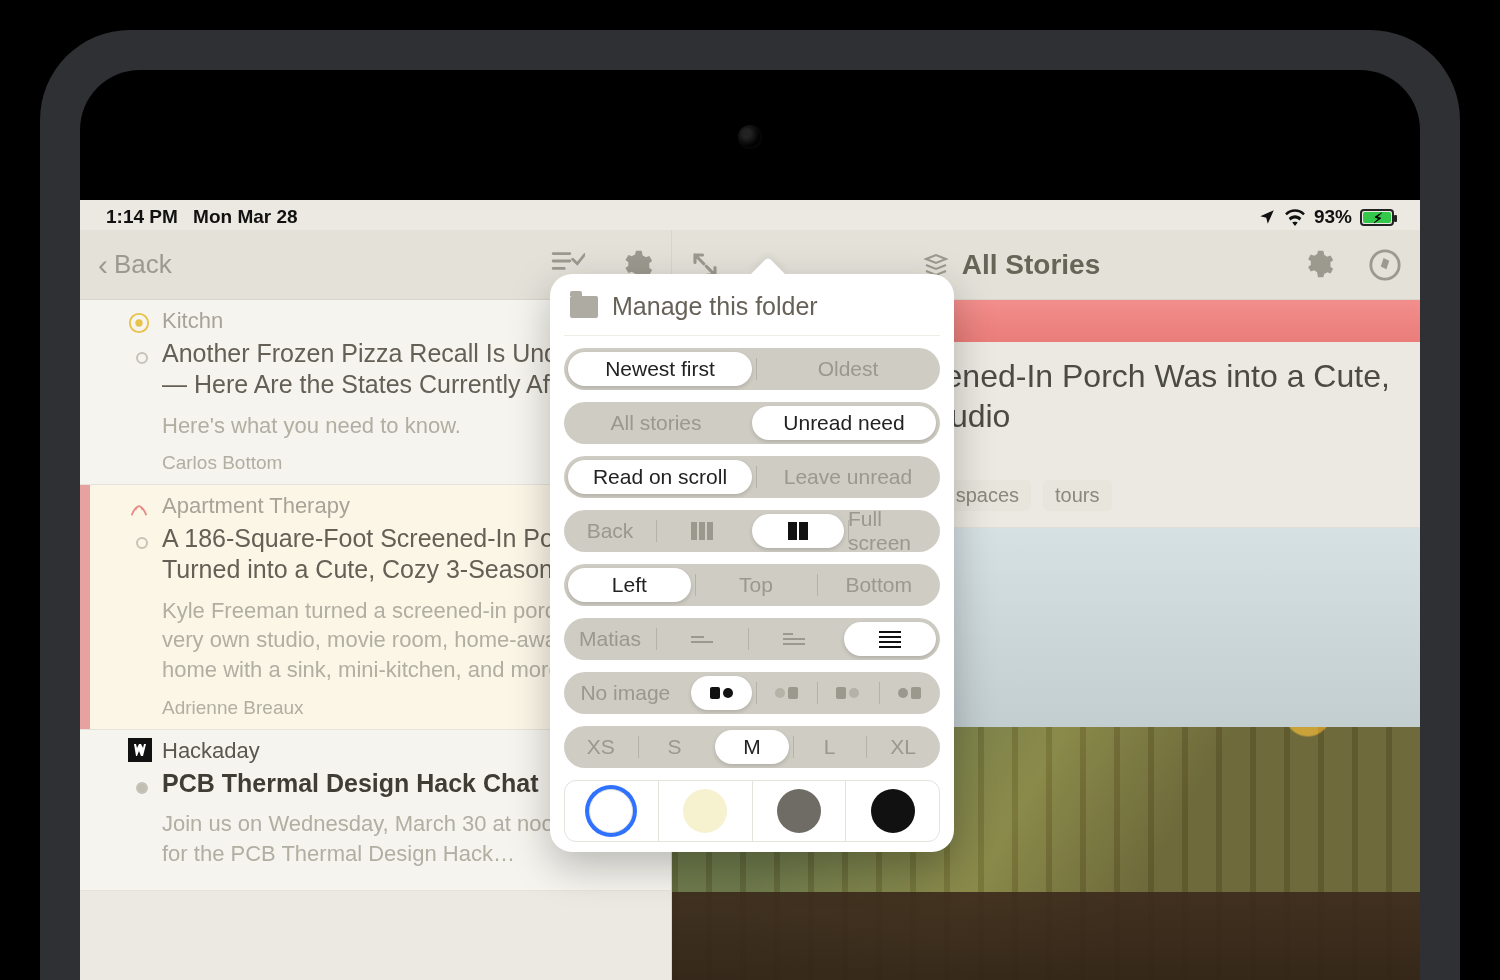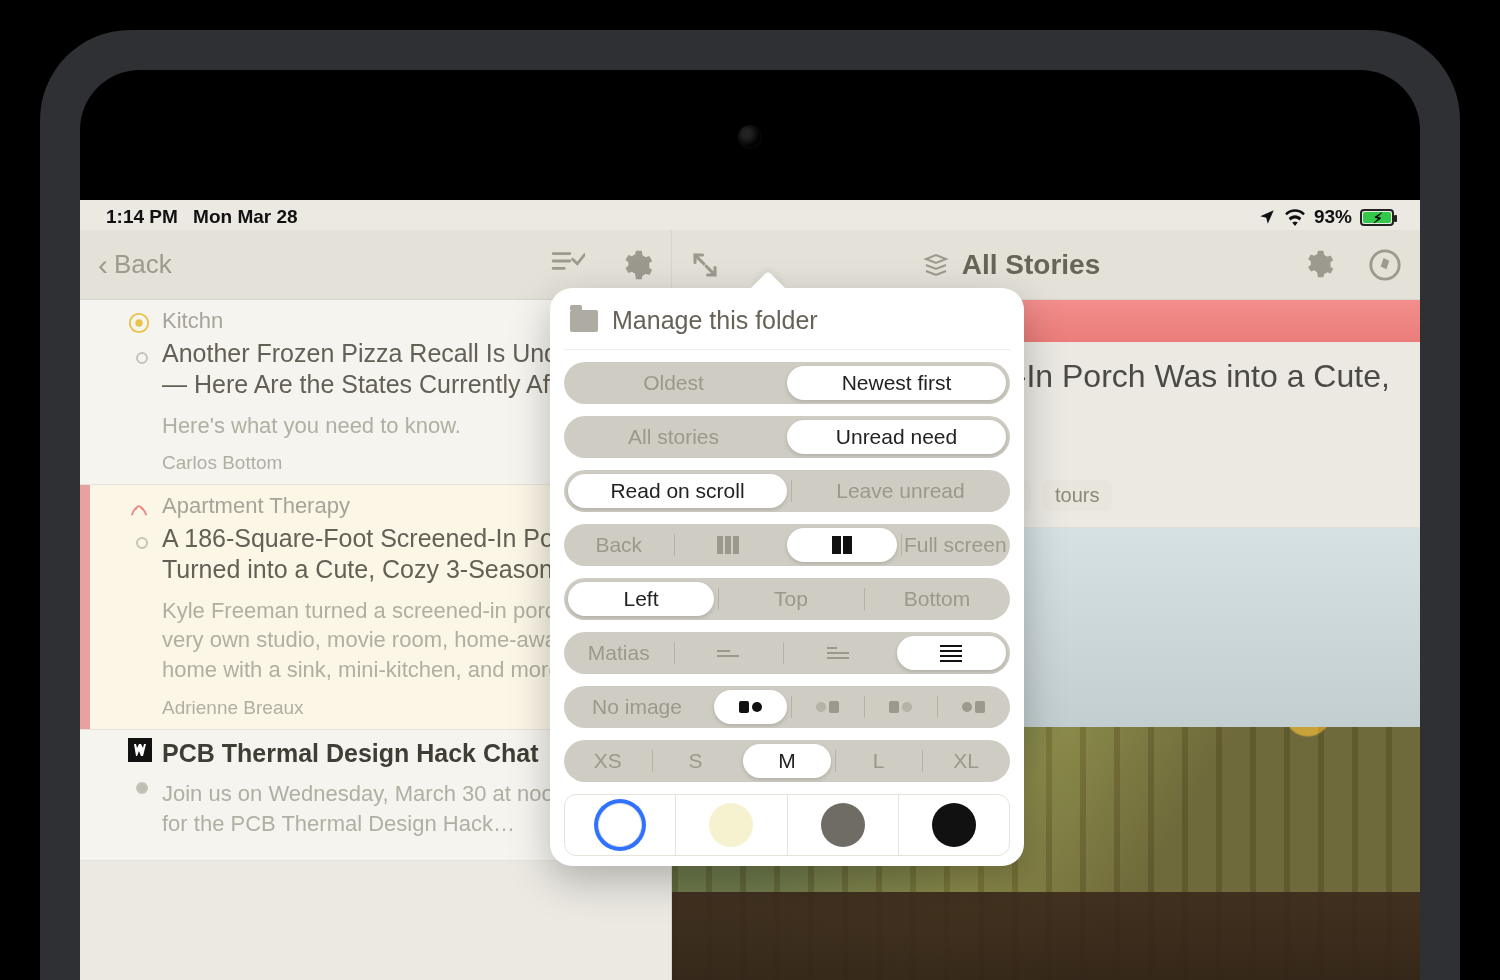--- a/index.html
+++ b/index.html
@@ -67,21 +67,21 @@
       linear-gradient(180deg, transparent 55%, rgba(60,42,28,.9) 55%, rgba(40,28,18,.95) 80%, rgba(25,18,10,1) 100%),
       repeating-linear-gradient(90deg, rgba(82,72,52,.35) 0 6px, transparent 6px 34px),
       radial-gradient(circle at 92% 20%, #e1b94a 0 30px, transparent 32px),
       radial-gradient(circle at 85% 28%, #c9a23a 0 22px, transparent 24px),
       linear-gradient(120deg,#6e7a4c 25%, #8a8a4a 45%, #6e6a3b 60%),
       #5a5c40;
       background-blend-mode: normal,normal,overlay,normal,normal,normal;
   }
   
   .popover {
-    position:absolute; left:470px; top:58px; width:474px; background:#fff; border-radius:22px;
+    position:absolute; left:470px; top:44px; width:404px; background:#fff; border-radius:22px;
     box-shadow:0 14px 40px rgba(0,0,0,.25); padding:14px 14px 10px;
   }
   .popover::before{ content:""; position:absolute; top:-12px; left:206px; width:24px; height:24px; background:#fff; transform:rotate(45deg); border-top-left-radius:4px; box-shadow:-3px -3px 6px rgba(0,0,0,.05);}
   .pop-hdr{ display:flex; align-items:center; gap:14px; padding:4px 6px 14px; border-bottom:1px solid #efede6; margin-bottom:12px;}
   .pop-hdr .folder{ width:28px; height:22px; background:#adaba2; border-radius:2px; position:relative;}
   .pop-hdr .folder::before{content:"";position:absolute;top:-5px;left:0;width:12px;height:5px;background:#adaba2;border-radius:2px 2px 0 0;}
   .pop-hdr span{ color:#666258; font-size:25px; }
   .seg { background:#cfccc3; border-radius:26px; display:flex; margin-bottom:12px; height:42px; overflow:hidden; }
   .seg .opt{ flex:1; display:flex; align-items:center; justify-content:center; color:#9b988d; font-size:21px; position:relative; }
   .seg .opt + .opt::before { content:""; position:absolute;left:0;top:10px;bottom:10px;width:1px;background:#b5b2a7;}
@@ -190,20 +190,21 @@
               <div class="author">Adrienne Breaux</div>
             </div>
 
             <div class="row hack">
               <span class="feed-icon" style="top:8px;">
                 <svg viewBox="0 0 24 24" width="24" height="24">
                     <rect width="24" height="24" fill="#111"></rect>
                     <path fill="#fff" d="M6 6h2l1 4 2-4h2l2 4 1-4h2l-3 12h-2l-2-5-2 5H8z"></path>
                   </svg>
               </span>
+              <div class="feed" style="color:#5a574d">Hackaday</div>
               <span class="dot"></span>
               <div class="headline">PCB Thermal Design Hack Chat</div>
               <div class="excerpt">Join us on Wednesday, March 30 at noon Pacific for the PCB Thermal Design Hack…</div>
             </div>
           </div>
         </div>
 
         <div class="col-right">
           <div class="tbar">
             <span class="icon">
@@ -251,22 +252,22 @@
           </div>
         </div>
 
         <div class="popover">
           <div class="pop-hdr">
             <span class="folder"></span>
             <span>Manage this folder</span>
           </div>
 
           <div class="seg">
+            <div class="opt pill">Newest first</div>
             <div class="opt">Oldest</div>
-            <div class="opt pill">Newest first</div>
           </div>
           <div class="seg">
             <div class="opt">All stories</div>
             <div class="opt pill">Unread need</div>
           </div>
           <div class="seg">
             <div class="opt pill">Read on scroll</div>
             <div class="opt">Leave unread</div>
           </div>
           <div class="seg">

